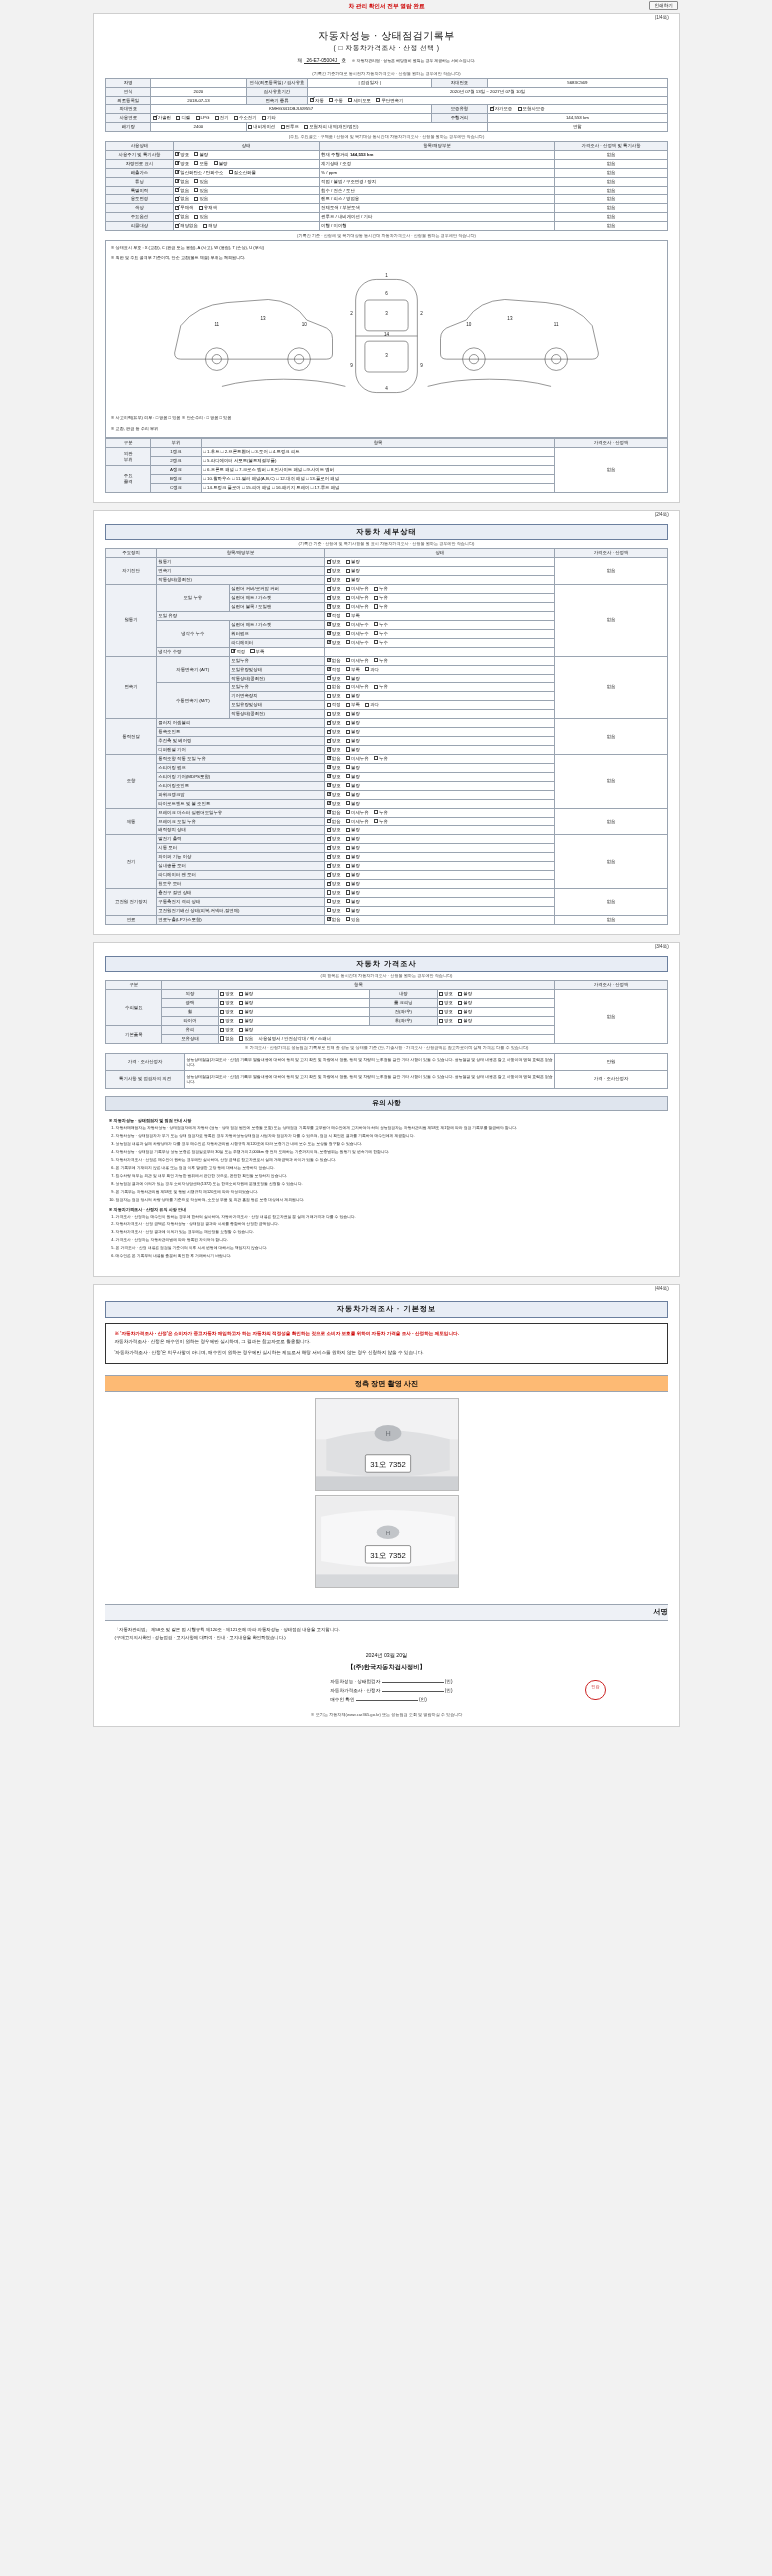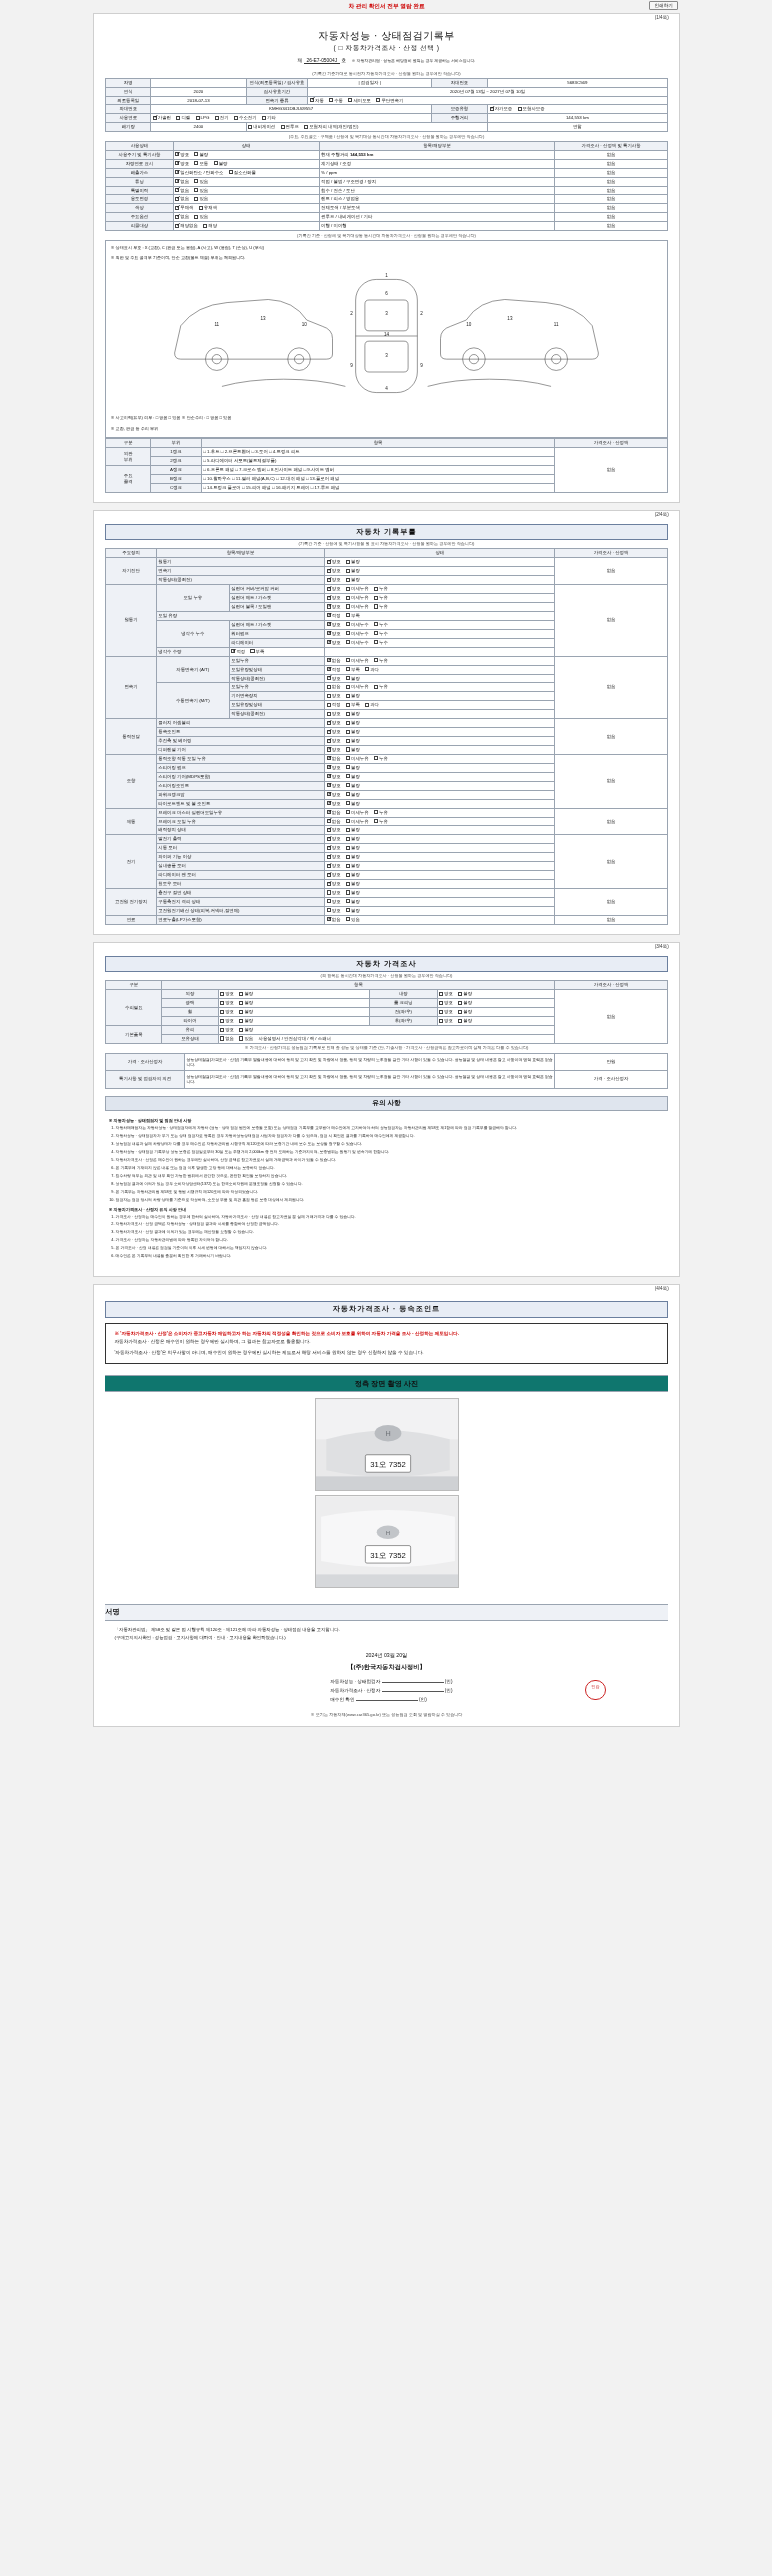--- a/index.html
+++ b/index.html
@@ -150,28 +150,28 @@
     line-height:1.7;
     margin:5.2px 0 0 0;
   }
   .warn-box .red { color:#cc0000; font-weight:bold; }
   .photo-title {
     text-align:center;
     font-size:7.2px;
     font-weight:bold;
     border-top:0.5px solid #9aa4b1;
     border-bottom:0.5px solid #9aa4b1;
-    background:#0f766e;
+    background:#fdba74;
     padding:2.6px 0;
     margin-top:11.3px;
   }
   .photo-wrap { display:flex; flex-direction:column; align-items:center; gap:4.1px; padding:6.2px 0; }
   .photo { width:144px; height:93px; border:0.5px solid #bbb; position:relative; overflow:hidden; }
   .sign-title {
-    text-align:left;
+    text-align:right;
     font-size:7.2px;
     font-weight:bold;
     border-top:0.5px solid #9aa4b1;
     border-bottom:0.5px solid #9aa4b1;
     background:#eef1f6;
     padding:2.6px 0;
     margin-top:9.3px;
   }
   .sign-body { font-size:4.4px; line-height:1.8; padding:5.2px 9.3px; }
   .sign-date { text-align:center; font-size:5.2px; margin:5.2px 0 3.1px 0; }
@@ -484,21 +484,21 @@
       <td class="lbl">C랭크</td>
       <td>□ 14.트렁크 플로어   □ 15.리어 패널   □ 16.패키지 트레이   □ 17.루프 패널</td>
     </tr>
   </tbody>
     </table>
 </div>
 
 <div class="page">
   <div class="pagenum">(2/4쪽)</div>
 
-  <div class="sect-title">자동차 기록부를</div>
+  <div class="sect-title">자동차 세부상태</div>
   <div class="sect-note">(기록간 기준 · 산정에 및 특기사항을 원 표시 자동차가격조사 · 산정을 원하는 경우에만 작습니다)</div>
 
   <table class="grid">
     <colgroup>
         <col style="width:9%">
         <col style="width:13%">
         <col style="width:17%">
         <col style="width:41%">
         <col style="width:20%">
       </colgroup>
@@ -983,21 +983,21 @@
       <li>가격조사 · 산정자는 자동차관리법에 따라 등록된 자이어야 합니다.</li>
       <li>본 가격조사 · 산정 내용은 점검일 기준이며 이후 시세 변동에 대해서는 책임지지 않습니다.</li>
       <li>매수인은 본 기록부의 내용을 충분히 확인한 후 거래하시기 바랍니다.</li>
     </ol>
   </div>
 </div>
 
 <div class="page">
   <div class="pagenum">(4/4쪽)</div>
 
-  <div class="sect-title" style="margin-top:9.3px">자동차가격조사 · 등속조인트</div>
+  <div class="sect-title" style="margin-top:9.3px">자동차가격조사 · 기본정보</div>
 
   <div class="warn-box">
     <div class="red">※ '자동차가격조사 · 산정'은 소비자가 중고자동차 매입하고자 하는 자동차의 적정성을 확인하는 것으로 소비자 보호를 위하여 자동차 가격을 조사 · 산정하는 제도입니다.</div>
     <div>자동차가격조사 · 산정은 매수인이 원하는 경우에만 실시하며, 그 결과는 참고자료로 활용됩니다.</div>
     <div style="margin-top:3.1px">'자동차가격조사 · 산정'은 의무사항이 아니며, 매수인이 원하는 경우에만 실시하는 제도로서 해당 서비스를 원하지 않는 경우 신청하지 않을 수 있습니다.</div>
   </div>
 
   <div class="photo-title">정측 장면 촬영 사진</div>
   <div class="photo-wrap">
     <div class="photo">

